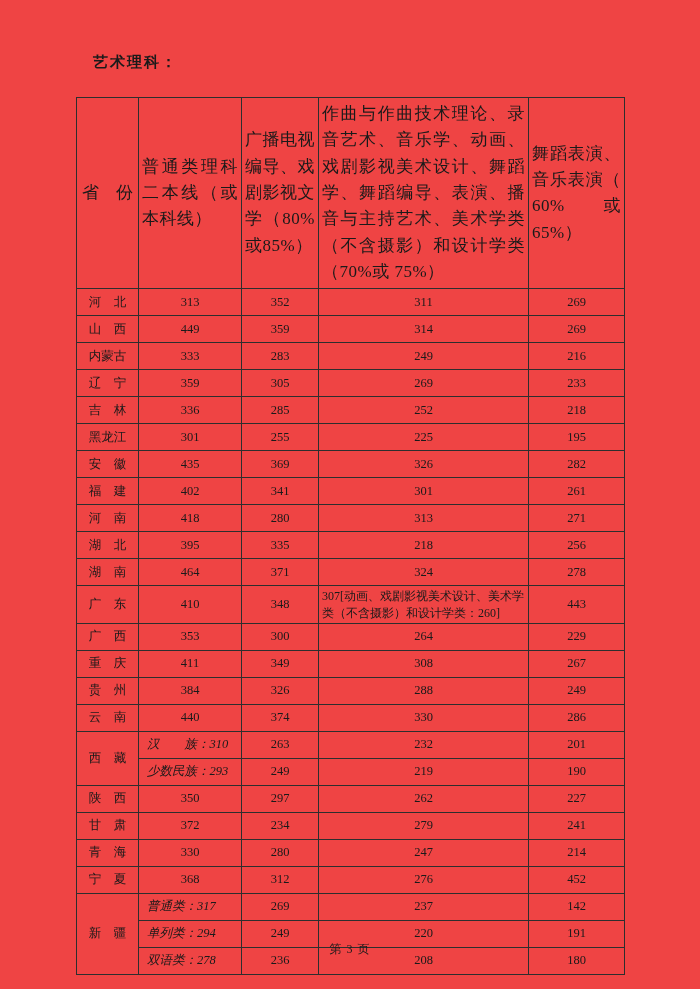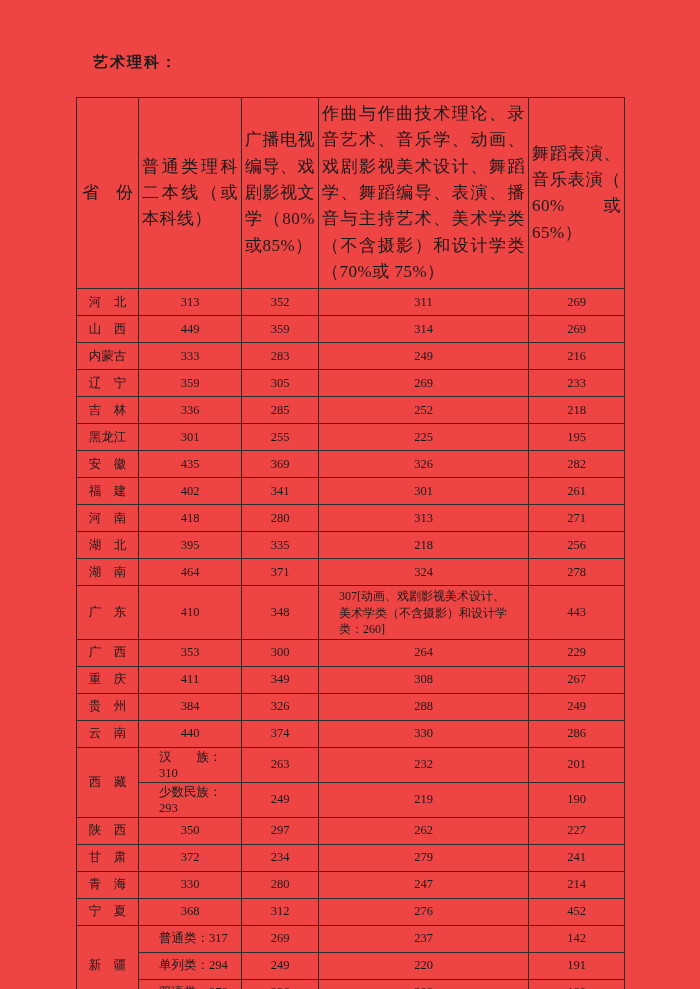--- a/index.html
+++ b/index.html
@@ -57,27 +57,28 @@
     height: 27px;
   }
   .score-table td {
     font-size: 12.5px;
     text-align: center;
     vertical-align: middle;
     padding: 1px 2px;
   }
   .score-table td.left {
     text-align: left;
-    padding-left: 20px;
+    padding-left: 8px;
+    font-style: italic;
   }
   .score-table td.note {
     text-align: left;
     font-size: 12px;
     line-height: 1.35;
-    padding: 2px 20px;
+    padding: 2px 3px;
   }
   .page-footer {
     position: absolute;
     left: 0;
     top: 941px;
     width: 700px;
     text-align: center;
     font-size: 12px;
     letter-spacing: 1px;
   }
@@ -275,14 +276,15 @@
         </tr>
         <tr>
           <td class="left">双语类：278</td>
           <td>236</td>
           <td>208</td>
           <td>180</td>
         </tr>
       </tbody>
   </table>
 
+  <div class="page-footer">第 3 页</div>
 
 </div>
 
 </body></html>

